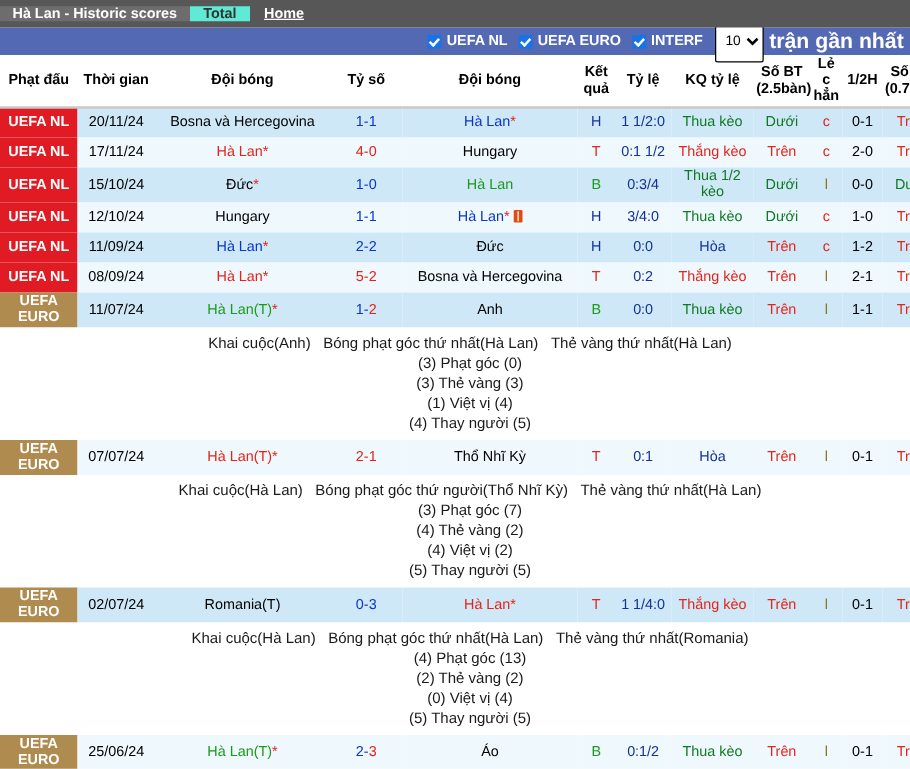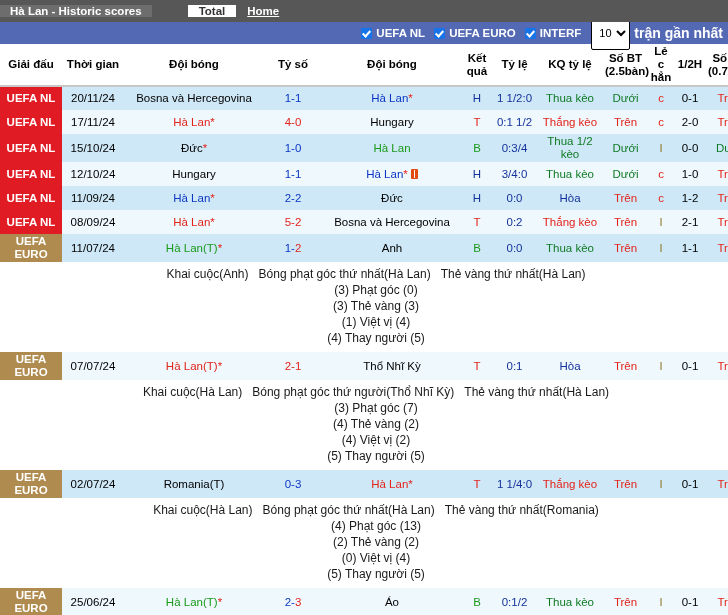--- a/index.html
+++ b/index.html
@@ -28,21 +28,21 @@
     padding: 0 10px;
     white-space: nowrap;
   }
   .tab {
     display: flex; align-items: center;
     padding: 0 11px;
     font-size: 11.5px;
     font-weight: bold;
     white-space: nowrap;
   }
-  .tab.active { background: #ffffff; color: #333333; margin-left: 36px; }
+  .tab.active { background: #5eead4; color: #333333; }
   .tab.link { color: #ffffff; text-decoration: underline; }
   .tabbar-right {
     margin-left: auto;
     display: flex; align-items: center;
     padding-right: 4px;
     gap: 0px;
   }
   .chk {
     display: inline-block;
     width: 11px; height: 11px;
@@ -91,21 +91,21 @@
     font-size: 11px;
     font-family: "Liberation Sans", sans-serif;
     height: 33px;
     line-height: 14px;
     padding: 0 1px 0 3px;
     margin-left: 10px;
     border-radius: 2px;
   }
   .recent-label {
     color: #ffffff;
-    font-size: 14px;
+    font-size: 17px;
     font-weight: bold;
     white-space: nowrap;
     margin-left: 4px;
     padding-right: 2px;
   }
 
   
   table.scores {
     width: 728px;
     border-collapse: collapse;
@@ -223,21 +223,21 @@
       <col style="width:30px">
     <col style="width:45px">
       <col style="width:66px">
       <col style="width:45px">
     <col style="width:26px">
       <col style="width:32px">
       <col style="width:46px">
   </colgroup>
   <thead>
     <tr>
-      <th>Giải đấu</th>
+      <th>Phạt đấu</th>
       <th>Thời gian</th>
       <th>Đội bóng</th>
       <th>Tỷ số</th>
       <th>Đội bóng</th>
       <th>Kết quả</th>
       <th>Tỷ lệ</th>
       <th>KQ tỷ lệ</th>
       <th>Số BT (2.5bàn)</th>
       <th>Lẻ c hẳn</th>
       <th>1/2H</th>

